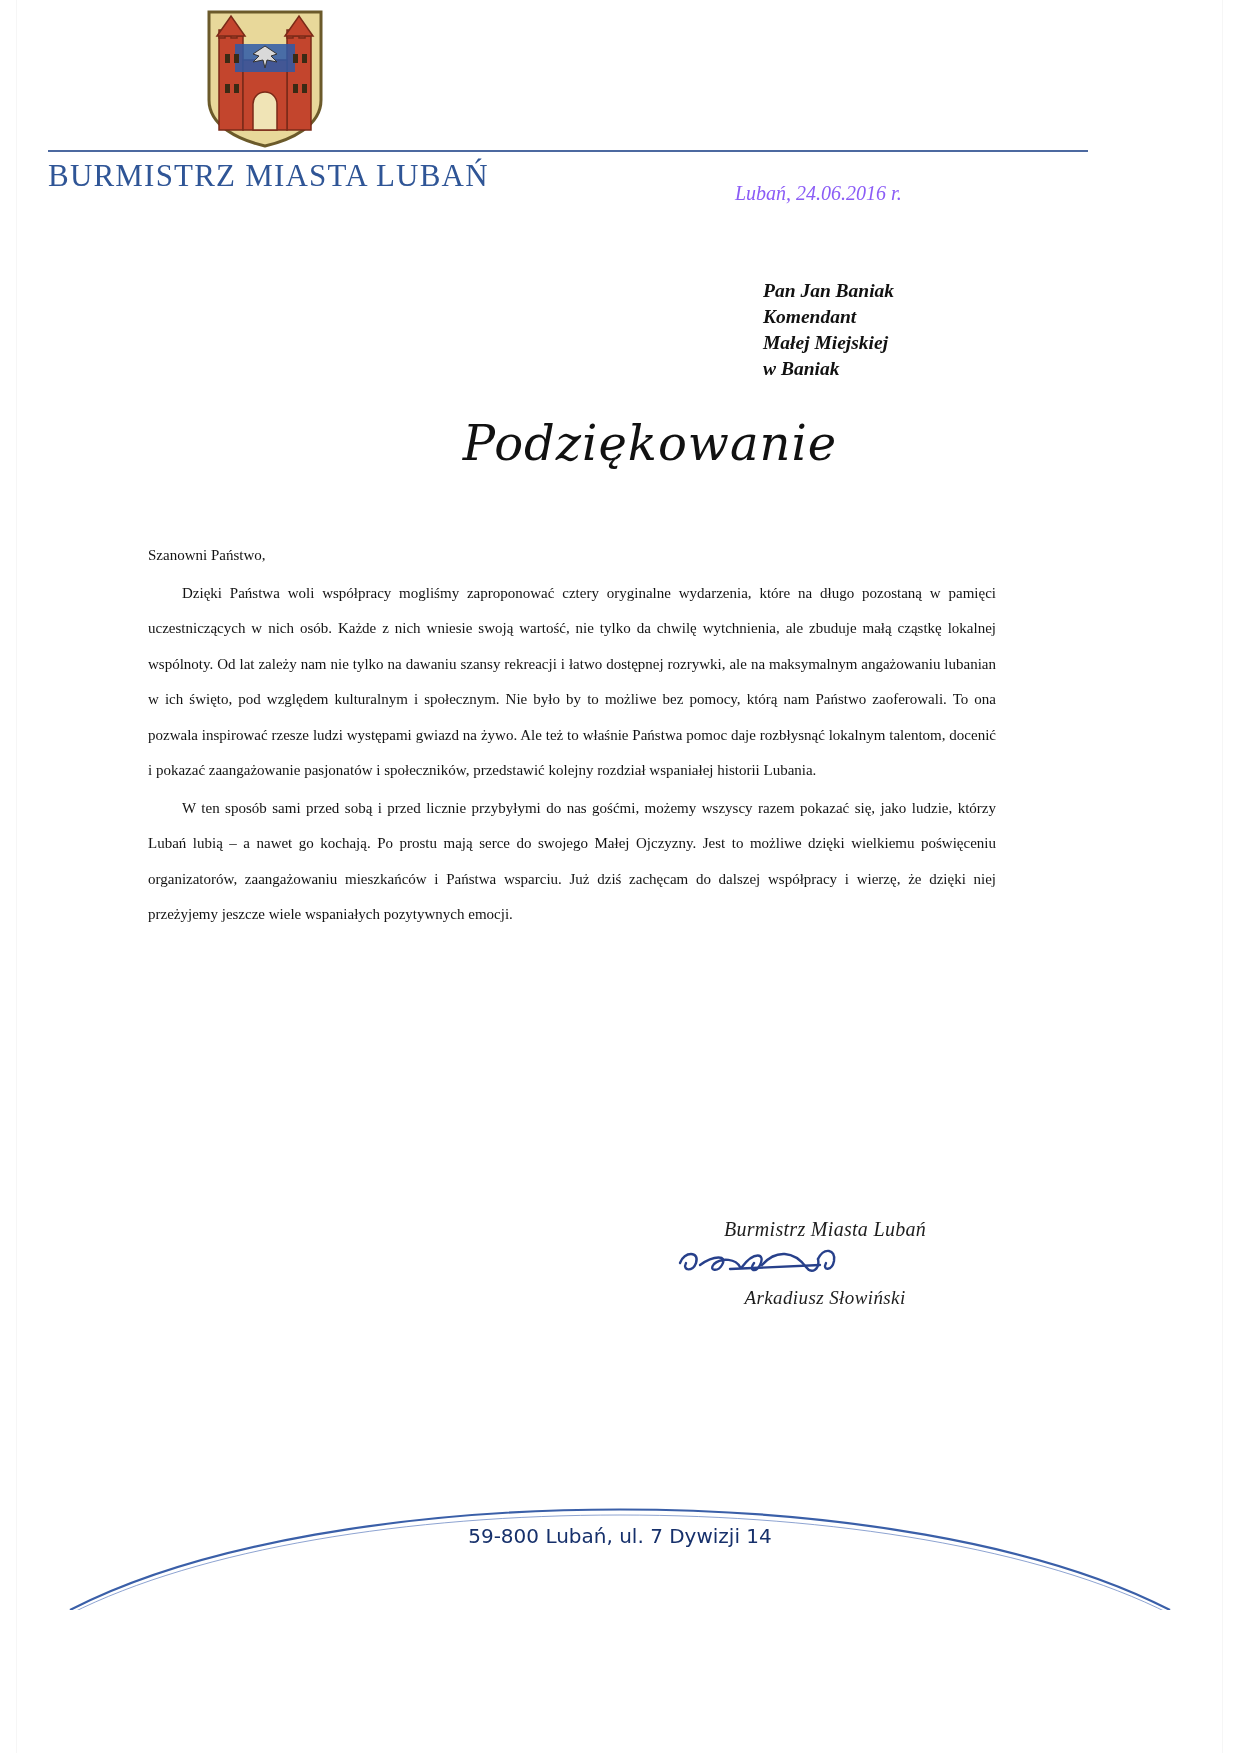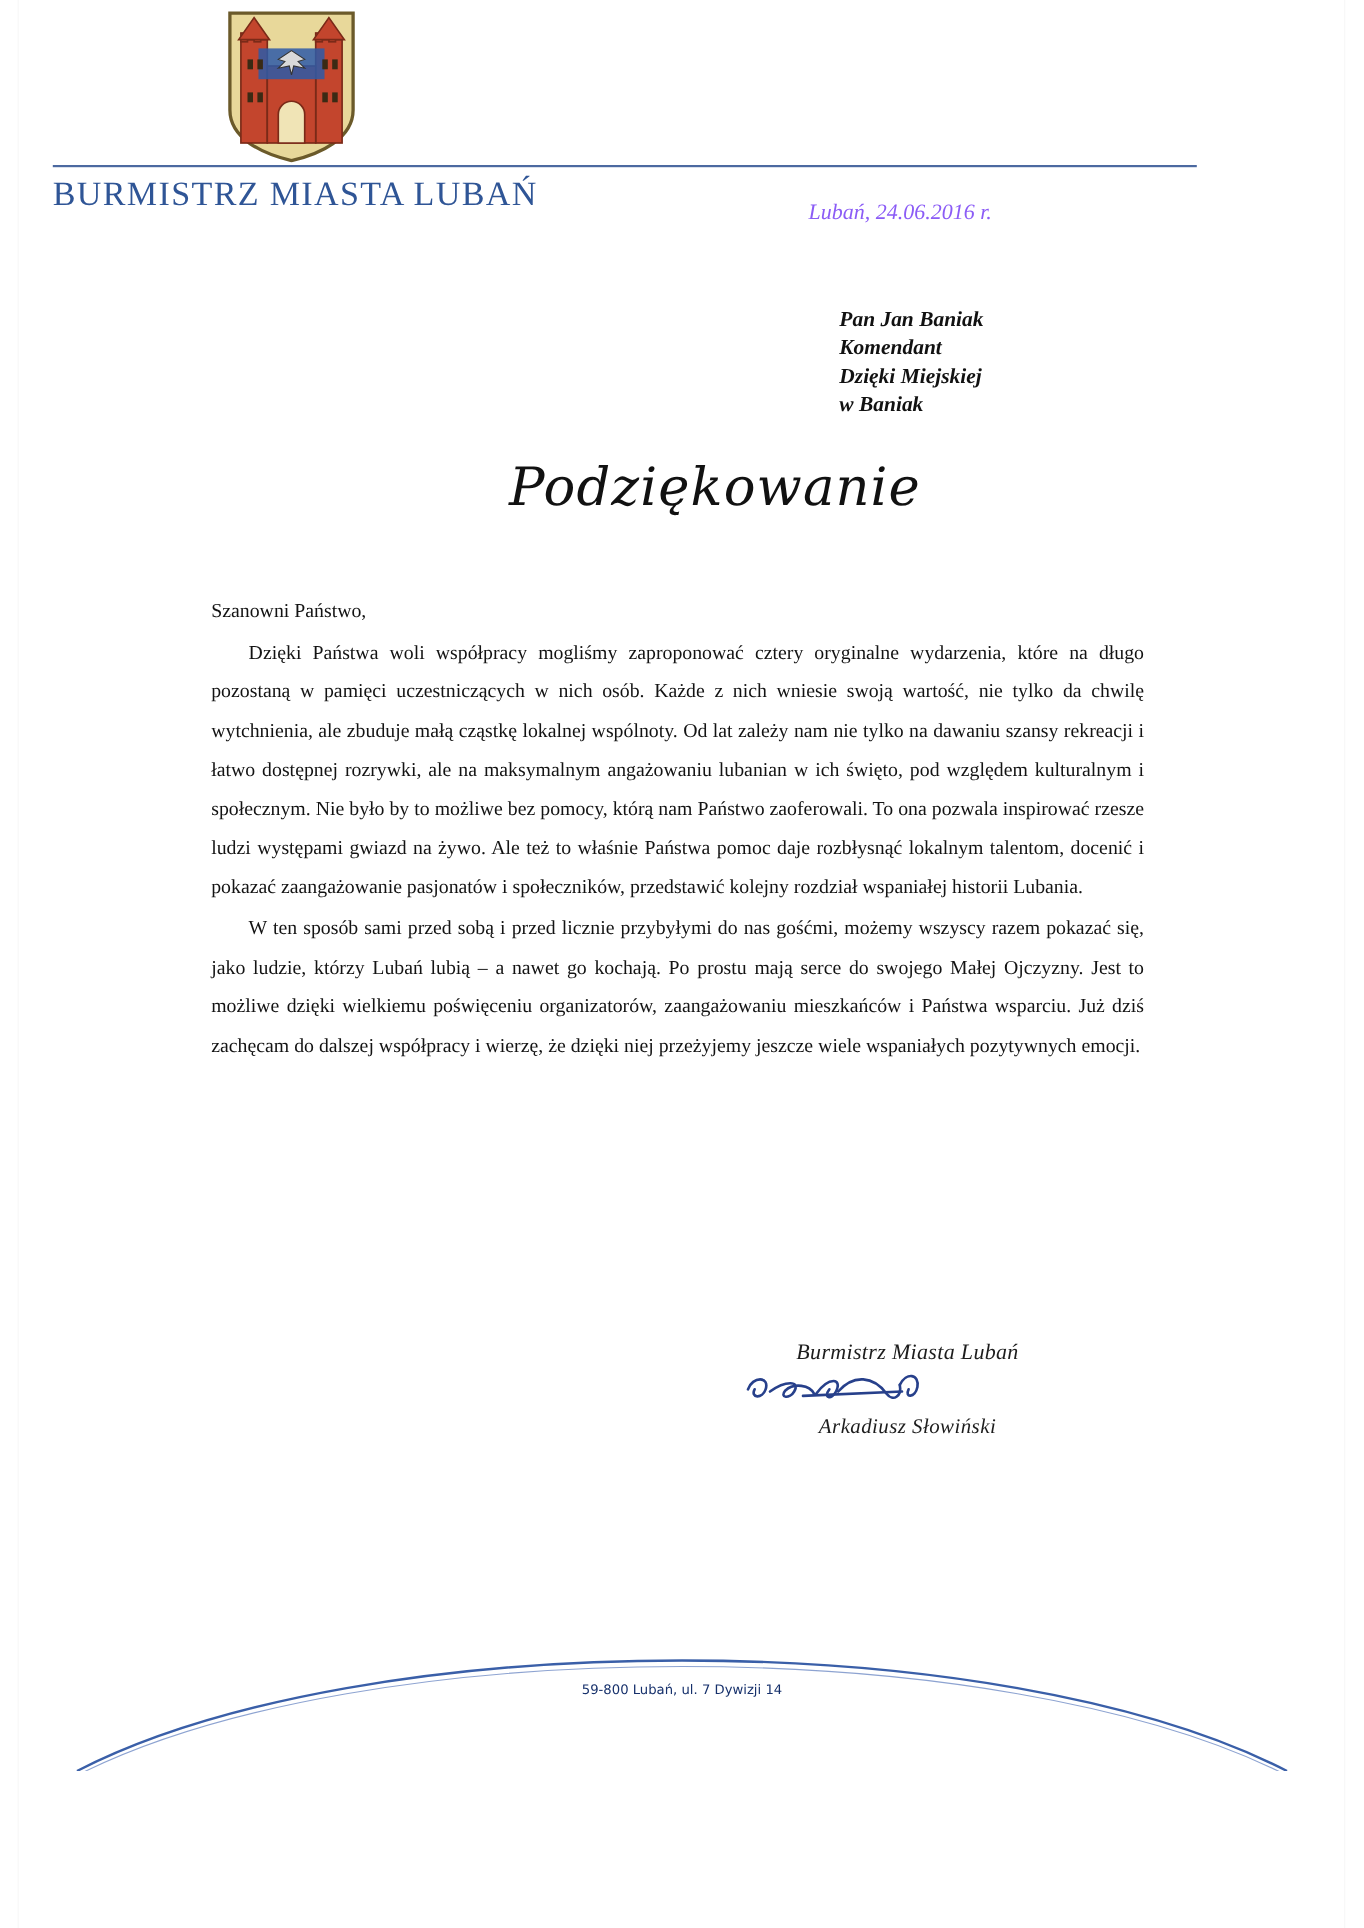--- a/index.html
+++ b/index.html
@@ -93,26 +93,25 @@
     color: #111;
   }
 
   
   .body-text {
     position: absolute;
     left: 148px;
     top: 538px;
     width: 848px;
     font-family: "Liberation Serif", serif;
-    font-size: 18px;
+    font-size: 15px;
     line-height: 35.5px;
     color: #131313;
     text-align: justify;
     text-justify: inter-word;
-    margin-left: 44px;
   }
   .body-text p {
     margin: 0 0 2px 0;
   }
   .body-text p.indent {
     text-indent: 34px;
   }
   .salutation {
     text-indent: 0;
   }
@@ -150,21 +149,21 @@
     overflow: hidden;
     pointer-events: none;
   }
   .footer-text {
     position: absolute;
     left: 0;
     top: 1522px;
     width: 1240px;
     text-align: center;
     font-family: "DejaVu Sans", sans-serif;
-    font-size: 12px;
+    font-size: 20px;
     line-height: 28px;
     color: #16306b;
   }
 
   
   .scan-line-v {
     position: absolute;
     top: 0;
     width: 1px;
     height: 1753px;
@@ -226,21 +225,21 @@
 
   <div class="letterhead-rule"></div>
 
   <div class="letterhead-title">BURMISTRZ MIASTA LUBAŃ</div>
 
   <div class="date-line">Lubań, 24.06.2016 r.</div>
 
   <div class="addressee">
     <div>Pan Jan Baniak</div>
     <div>Komendant</div>
-    <div>Dzięki Miejskiej</div>
+    <div>Małej Miejskiej</div>
     <div>w Baniak</div>
   </div>
 
   <div class="doc-heading">Podziękowanie</div>
 
   <div class="body-text">
     <p class="salutation">Szanowni Państwo,</p>
     <p class="indent">Dzięki Państwa woli współpracy mogliśmy zaproponować cztery oryginalne wydarzenia, które na długo pozostaną w pamięci uczestniczących w nich osób. Każde z nich wniesie swoją wartość, nie tylko da chwilę wytchnienia, ale zbuduje małą cząstkę lokalnej wspólnoty. Od lat zależy nam nie tylko na dawaniu szansy rekreacji i łatwo dostępnej rozrywki, ale na maksymalnym angażowaniu lubanian w ich święto, pod względem kulturalnym i społecznym. Nie było by to możliwe bez pomocy, którą nam Państwo zaoferowali. To ona pozwala inspirować rzesze ludzi występami gwiazd na żywo. Ale też to właśnie Państwa pomoc daje rozbłysnąć lokalnym talentom, docenić i pokazać zaangażowanie pasjonatów i społeczników, przedstawić kolejny rozdział wspaniałej historii Lubania.</p>
     <p class="indent">W ten sposób sami przed sobą i przed licznie przybyłymi do nas gośćmi, możemy wszyscy razem pokazać się, jako ludzie, którzy Lubań lubią – a nawet go kochają. Po prostu mają serce do swojego Małej Ojczyzny. Jest to możliwe dzięki wielkiemu poświęceniu organizatorów, zaangażowaniu mieszkańców i Państwa wsparciu. Już dziś zachęcam do dalszej współpracy i wierzę, że dzięki niej przeżyjemy jeszcze wiele wspaniałych pozytywnych emocji.</p>
   </div>

